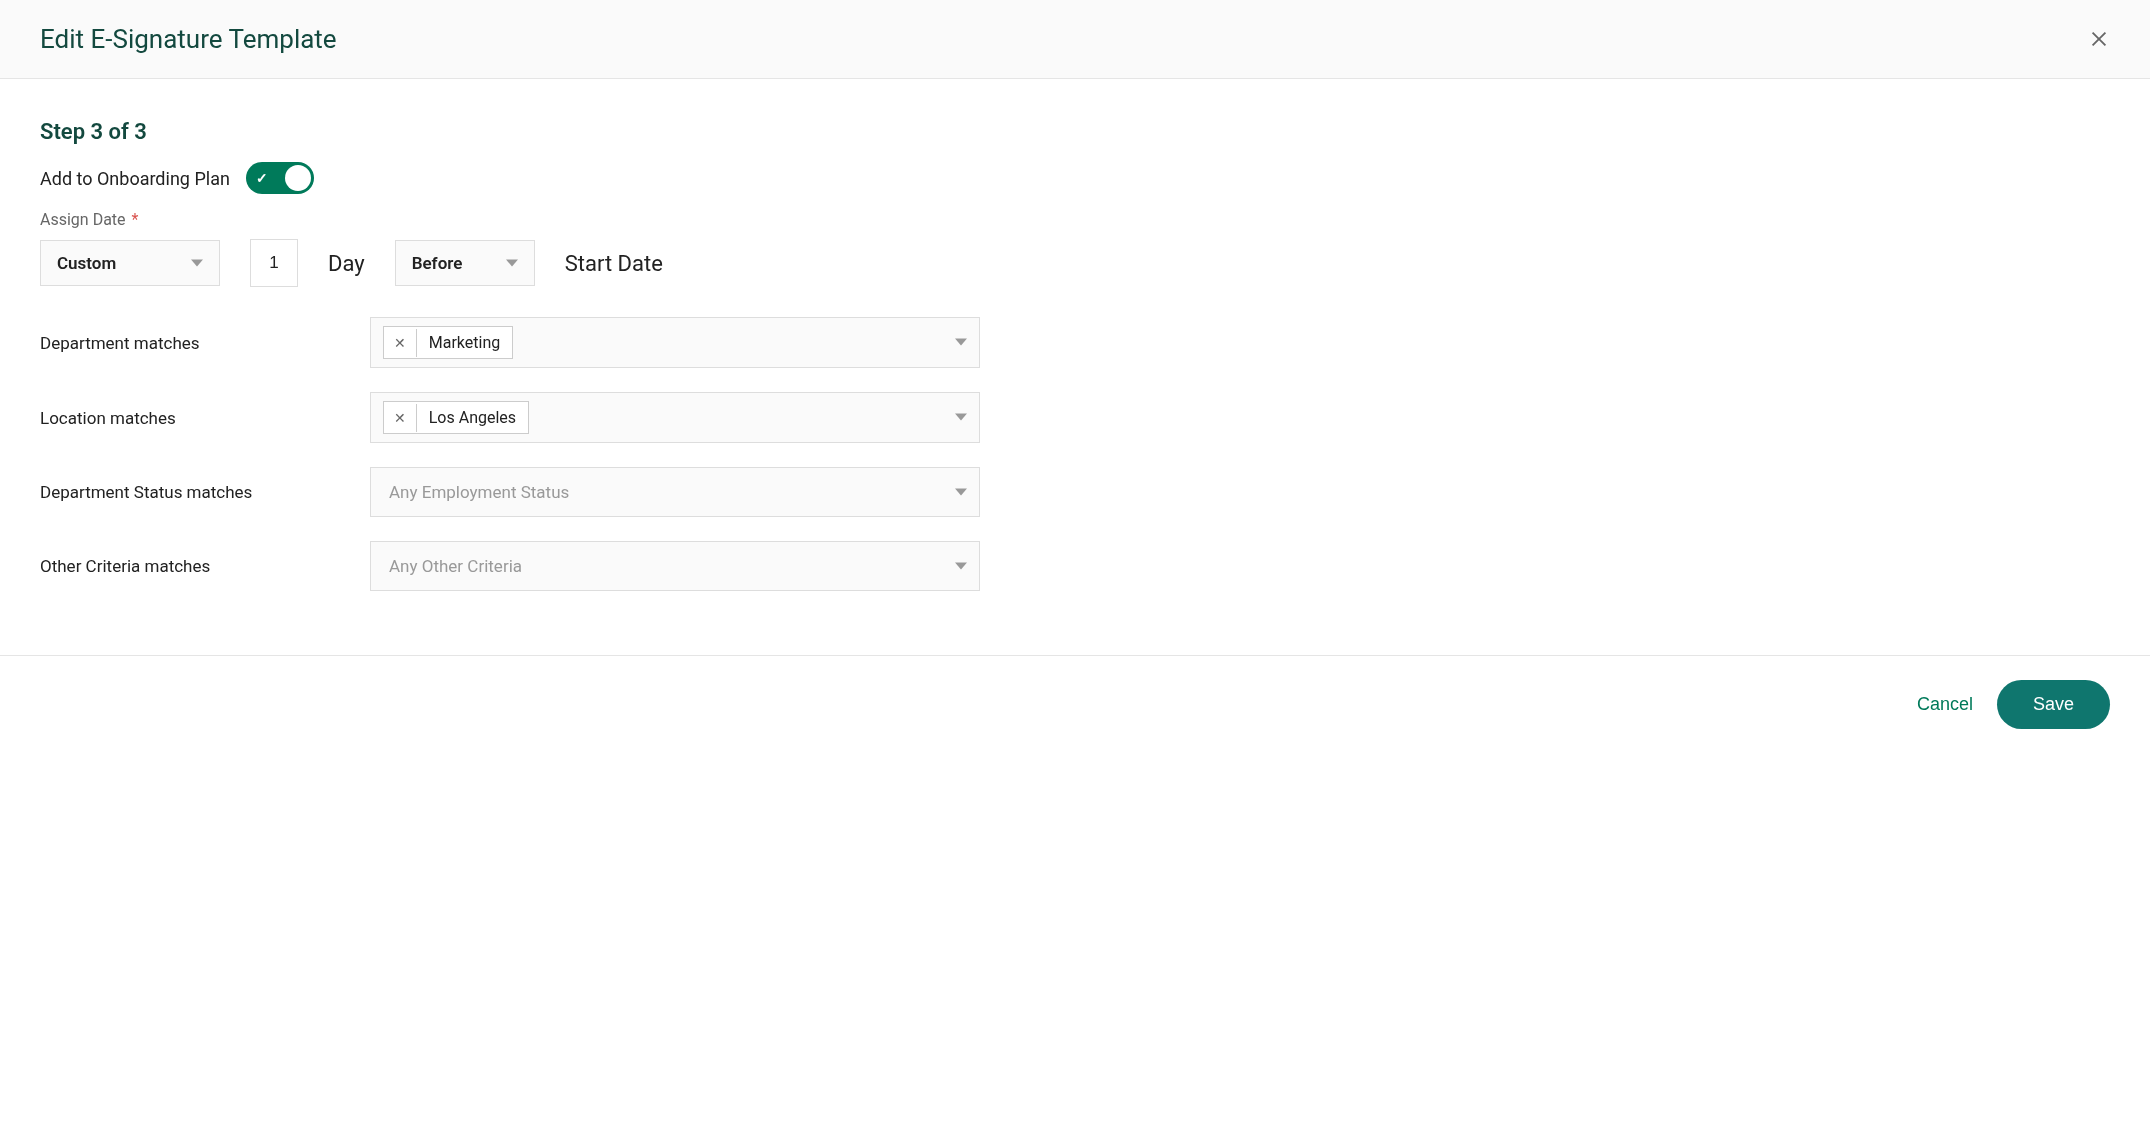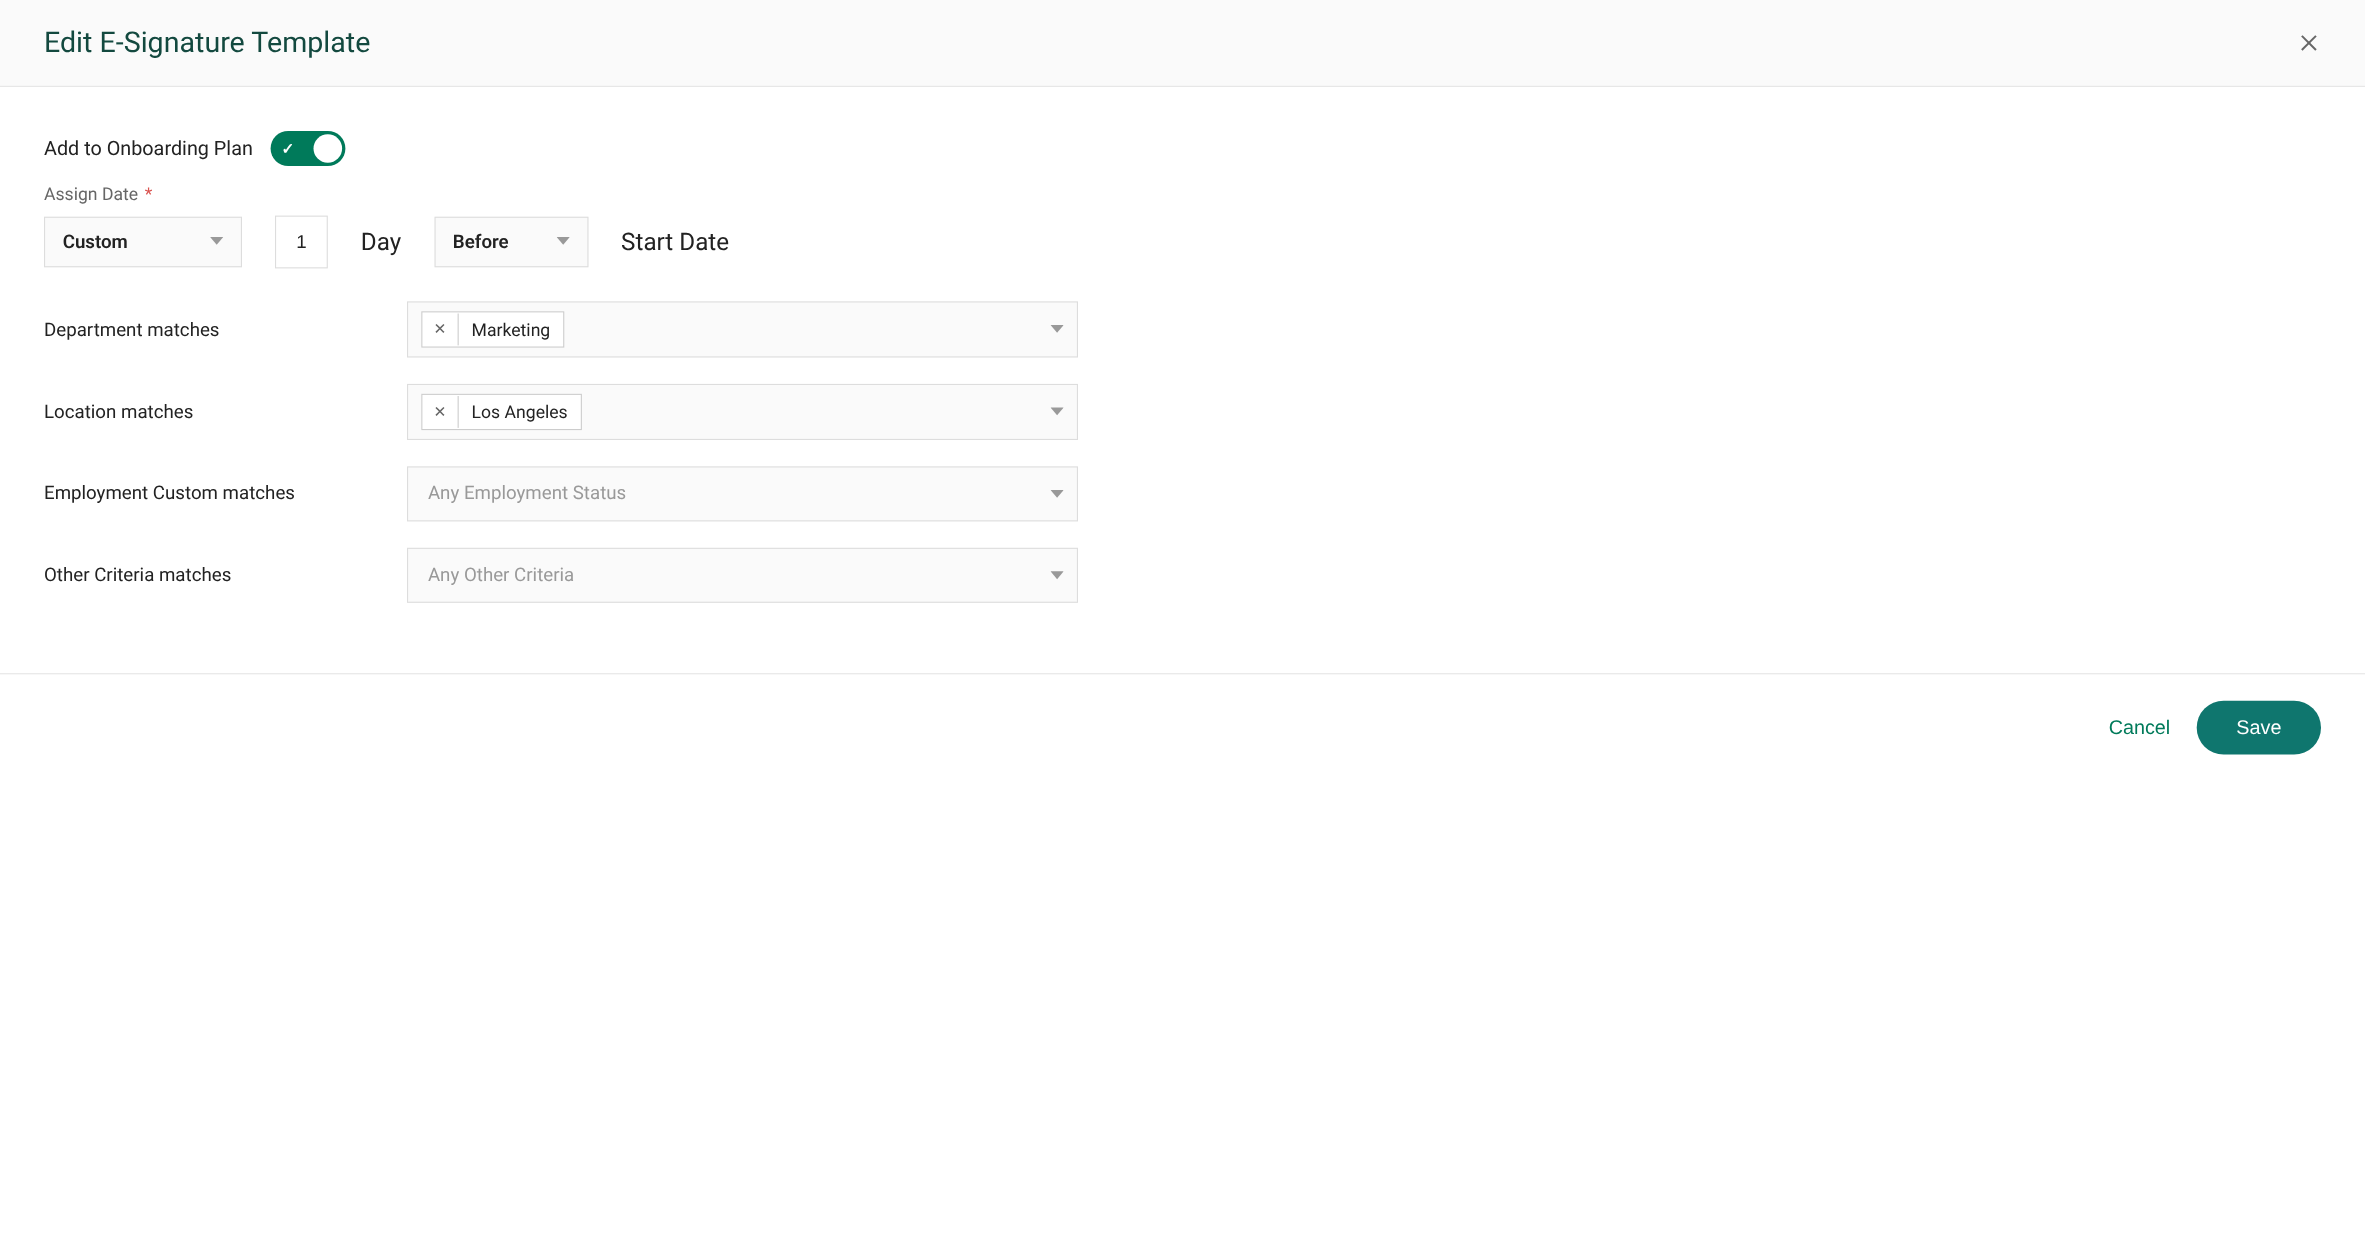--- a/index.html
+++ b/index.html
@@ -213,20 +213,21 @@
   <div class="close-btn">
     <svg viewBox="0 0 24 24" fill="none" stroke="currentColor" stroke-width="2">
         <line x1="5" y1="5" x2="19" y2="19"></line>
         <line x1="19" y1="5" x2="5" y2="19"></line>
       </svg>
   </div>
 </div>
 
 <div class="content">
 
+  <div class="step-label">Step 3 of 3</div>
 
   <div class="toggle-row">
     <div class="toggle-label">Add to Onboarding Plan</div>
     <div class="toggle">
       <span class="toggle-check">✓</span>
       <span class="toggle-knob"></span>
     </div>
   </div>
 
   <div class="field-label">
@@ -285,21 +286,21 @@
       </div>
       <span class="select-caret">
         <svg class="caret" viewBox="0 0 10 6" fill="currentColor">
             <polygon points="0,0 10,0 5,6"></polygon>
           </svg>
       </span>
     </div>
   </div>
 
   <div class="criteria-row">
-    <div class="criteria-label">Employment Custom matches</div>
+    <div class="criteria-label">Department Status matches</div>
     <div class="multi-select">
       <span class="placeholder">Any Employment Status</span>
       <span class="select-caret">
         <svg class="caret" viewBox="0 0 10 6" fill="currentColor">
             <polygon points="0,0 10,0 5,6"></polygon>
           </svg>
       </span>
     </div>
   </div>
 

